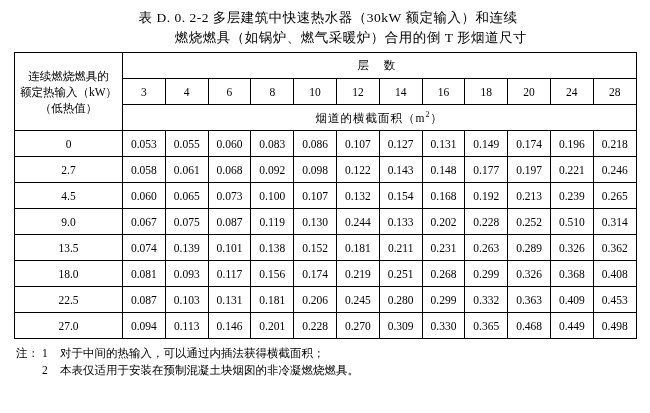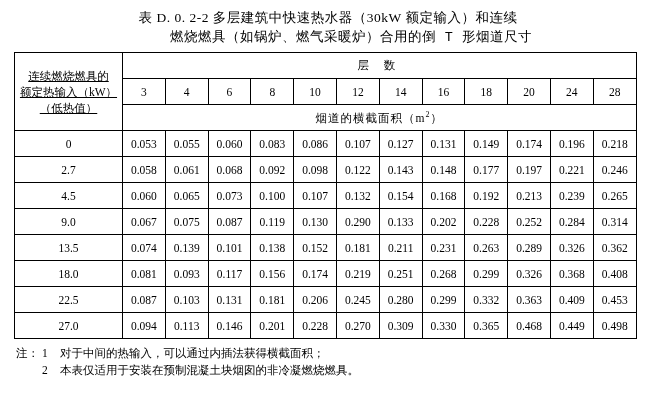--- a/index.html
+++ b/index.html
@@ -26,21 +26,20 @@
     text-align: center;
   }
   .title-line {
     font-size: 13.5px;
     line-height: 20px;
     letter-spacing: 0.5px;
     white-space: nowrap;
   }
   .title-line.second {
     padding-left: 46px;
-    font-family: Liberation Mono, monospace;
   }
   .table-wrap {
     padding: 0 14px;
   }
   table.main {
     border-collapse: collapse;
     width: 622px;
     table-layout: fixed;
   }
   table.main td, table.main th {
@@ -49,21 +48,20 @@
     text-align: center;
     vertical-align: middle;
     font-size: 11.5px;
     height: 25px;
     padding: 0;
   }
   .hdr-left {
     font-size: 11.5px;
     line-height: 16px;
     padding: 2px 4px;
-    text-decoration: underline;
   }
   .hdr-left div { white-space: nowrap; }
   .layer-label {
     font-size: 12px;
     letter-spacing: 6px;
     padding-left: 6px;
   }
   .area-label {
     font-size: 11.5px;
     letter-spacing: 1px;
@@ -201,26 +199,26 @@
           <td>0.239</td>
           <td>0.265</td>
         </tr>
         <tr>
           <td>9.0</td>
           <td>0.067</td>
           <td>0.075</td>
           <td>0.087</td>
           <td>0.119</td>
           <td>0.130</td>
-          <td>0.290</td>
+          <td>0.244</td>
           <td>0.133</td>
           <td>0.202</td>
           <td>0.228</td>
           <td>0.252</td>
-          <td>0.284</td>
+          <td>0.510</td>
           <td>0.314</td>
         </tr>
         <tr>
           <td>13.5</td>
           <td>0.074</td>
           <td>0.139</td>
           <td>0.101</td>
           <td>0.138</td>
           <td>0.152</td>
           <td>0.181</td>

